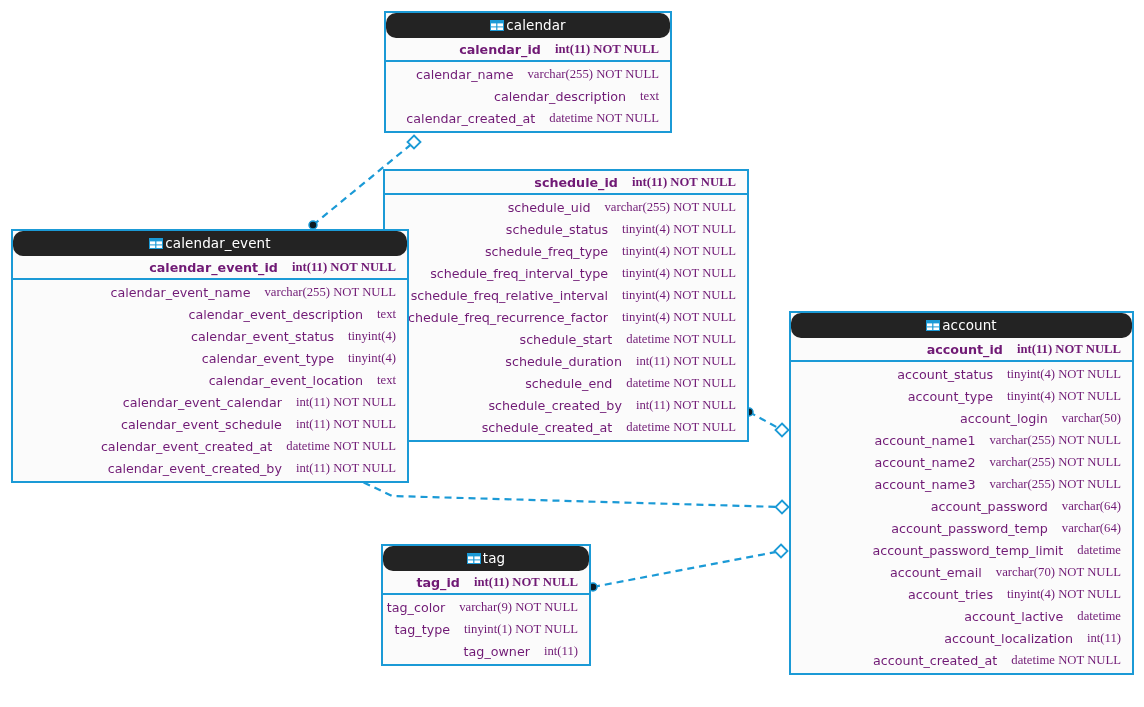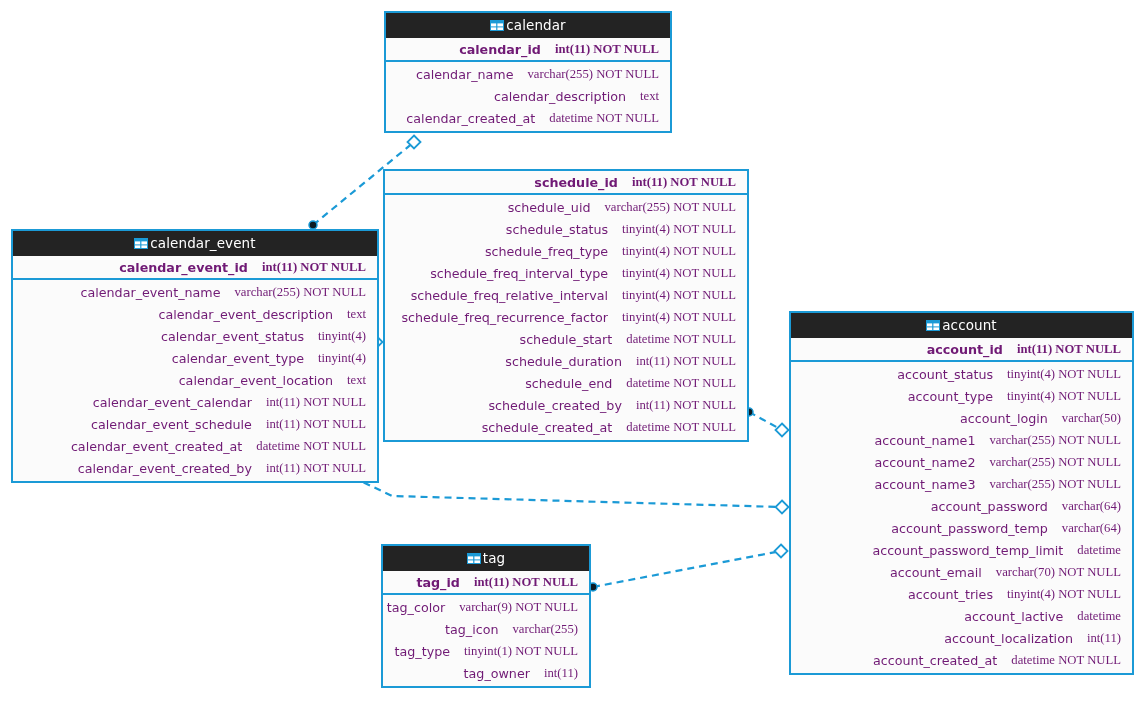--- a/index.html
+++ b/index.html
@@ -40,20 +40,21 @@
     color: #ffffff;
     height: 25px;
     line-height: 25px;
     text-align: center;
     font-size: 13.5px;
     white-space: nowrap;
     display: flex;
     align-items: center;
     justify-content: center;
     gap: 2px;
+    border-radius: 10px;
   }
   .tbl-icon {
     display: inline-block;
     width: 14px;
     height: 11px;
     position: relative;
     flex: 0 0 auto;
   }
   .tbl-icon svg { display: block; }
   .tbl-title {
@@ -191,21 +192,21 @@
         <div class="row">
           <span class="col-name">schedule_created_by</span>
           <span class="col-type">int(11) NOT NULL</span>
         </div>
         <div class="row">
           <span class="col-name">schedule_created_at</span>
           <span class="col-type">datetime NOT NULL</span>
         </div>
       </div>
     </div>
-    <div class="table-box" style="left: 11px; top: 229px; width: 368px;">
+    <div class="table-box" style="left: 11px; top: 229px; width: 398px;">
       <div class="tbl-header">
         <span class="tbl-icon">
           <svg width="14" height="11" viewBox="0 0 14 11">
             <rect x="0" y="0" width="14" height="11" fill="#1b9ad6"></rect>
             <rect x="1" y="3.4" width="5.2" height="3.0" fill="#ffffff"></rect>
             <rect x="7.4" y="3.4" width="5.6" height="3.0" fill="#ffffff"></rect>
             <rect x="1" y="7.4" width="5.2" height="2.6" fill="#ffffff"></rect>
             <rect x="7.4" y="7.4" width="5.6" height="2.6" fill="#ffffff"></rect>
           </svg>
         </span>
@@ -346,24 +347,20 @@
       <div class="row pk-row">
         <span class="col-name">tag_id</span>
         <span class="col-type">int(11) NOT NULL</span>
       </div>
       <div class="rows-body">
         <div class="row">
           <span class="col-name">tag_color</span>
           <span class="col-type">varchar(9) NOT NULL</span>
         </div>
         <div class="row">
-          <span class="col-name">tag_icon</span>
-          <span class="col-type">varchar(255)</span>
-        </div>
-        <div class="row">
           <span class="col-name">tag_type</span>
           <span class="col-type">tinyint(1) NOT NULL</span>
         </div>
         <div class="row">
           <span class="col-name">tag_owner</span>
           <span class="col-type">int(11)</span>
         </div>
       </div>
     </div>
   </div>

